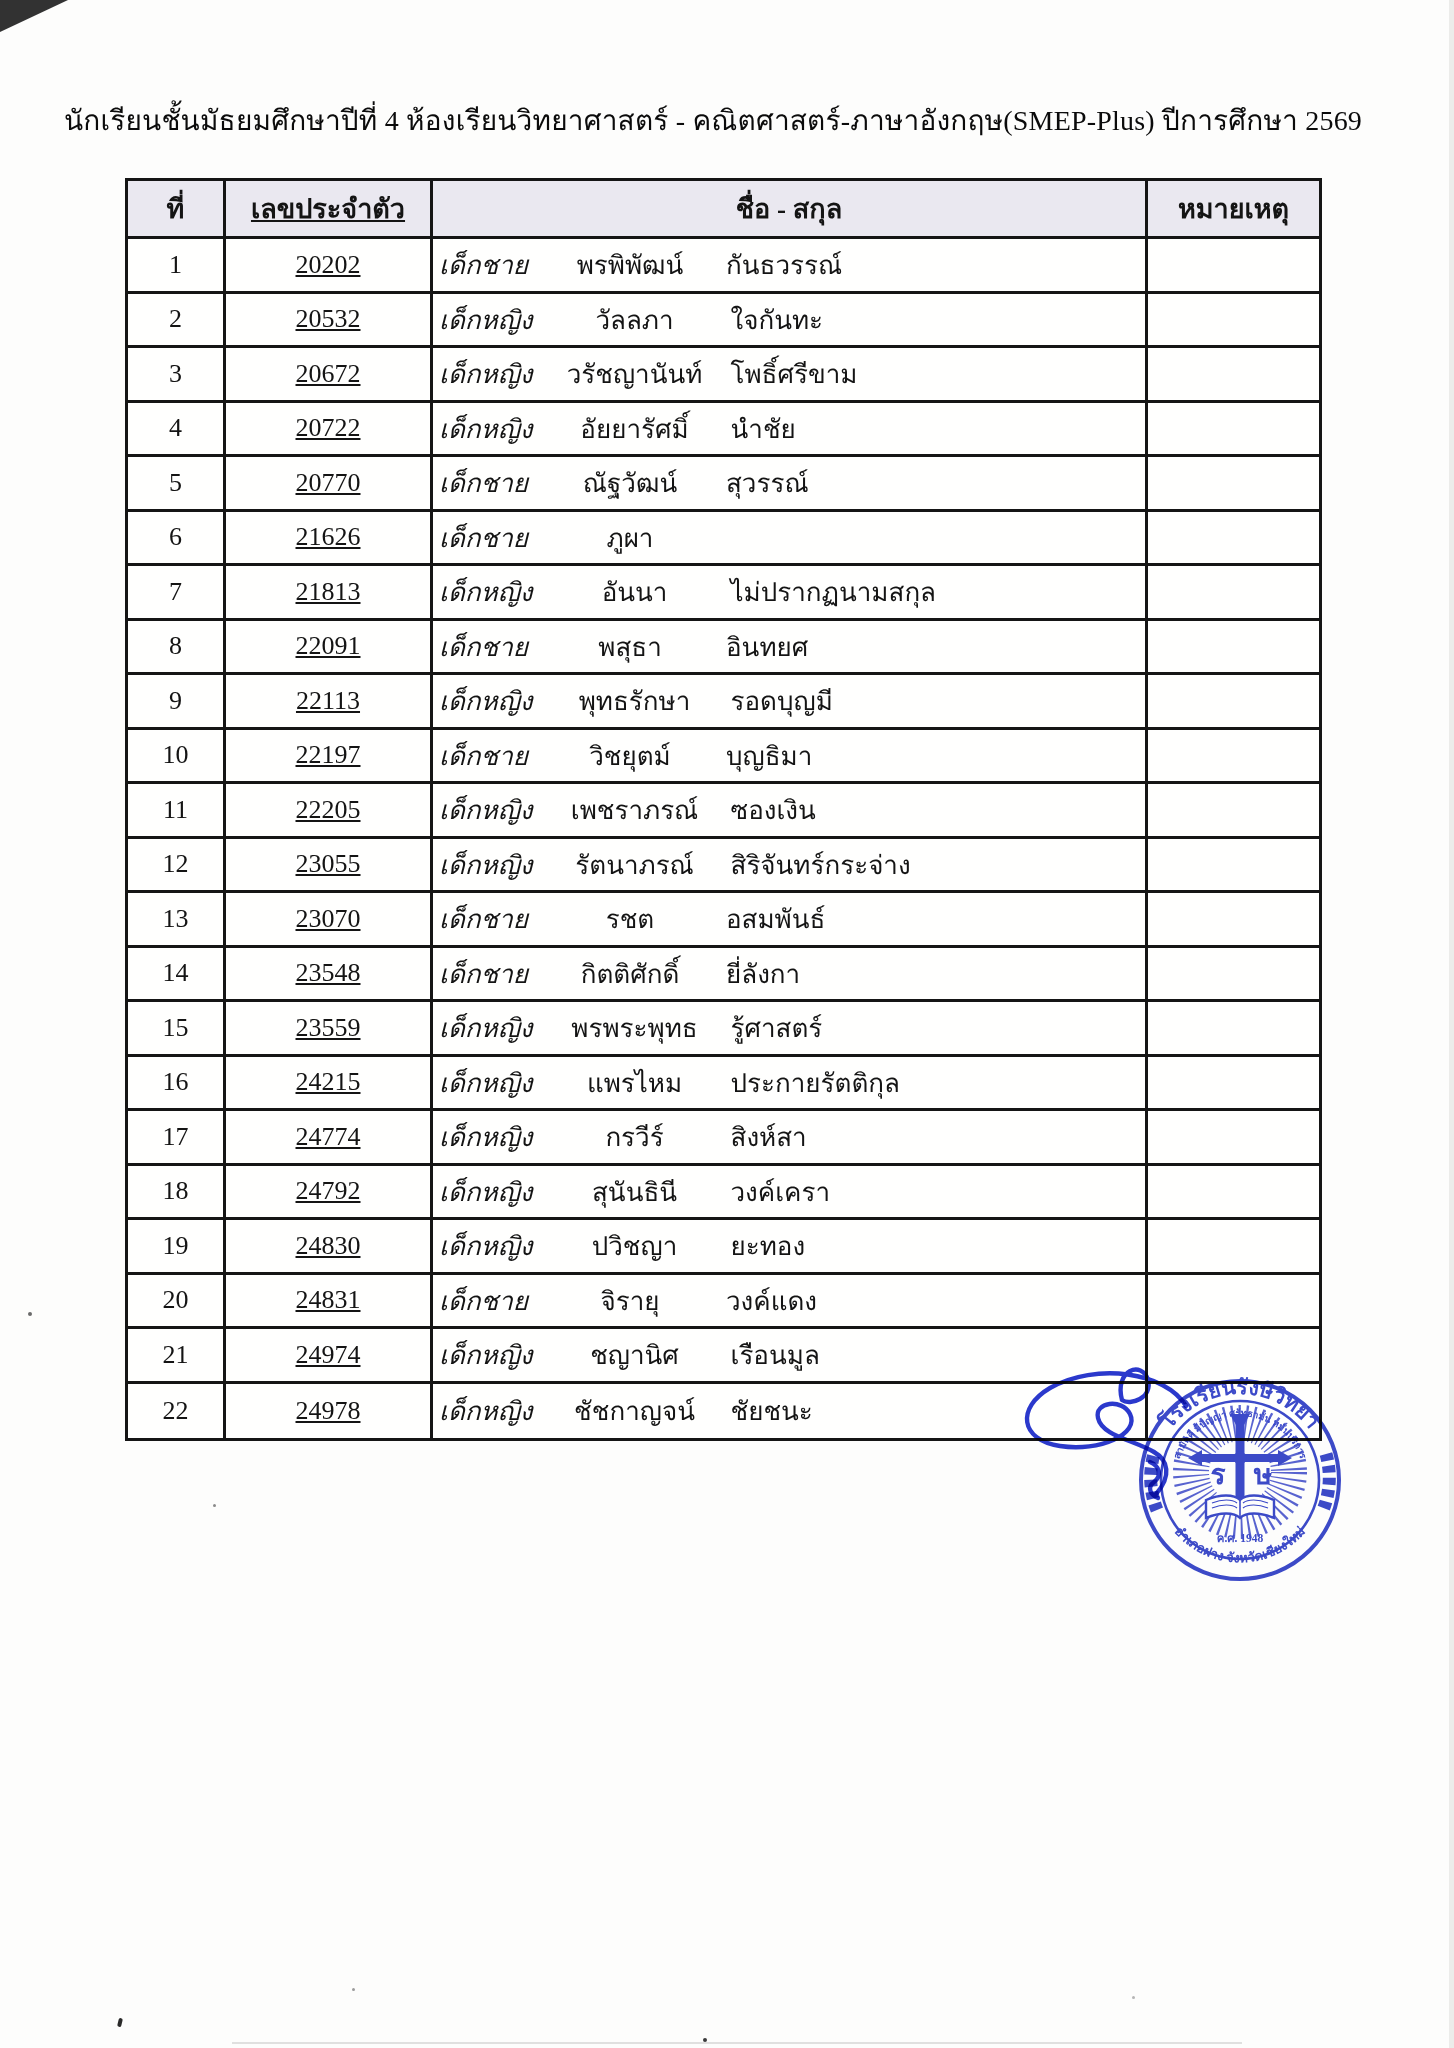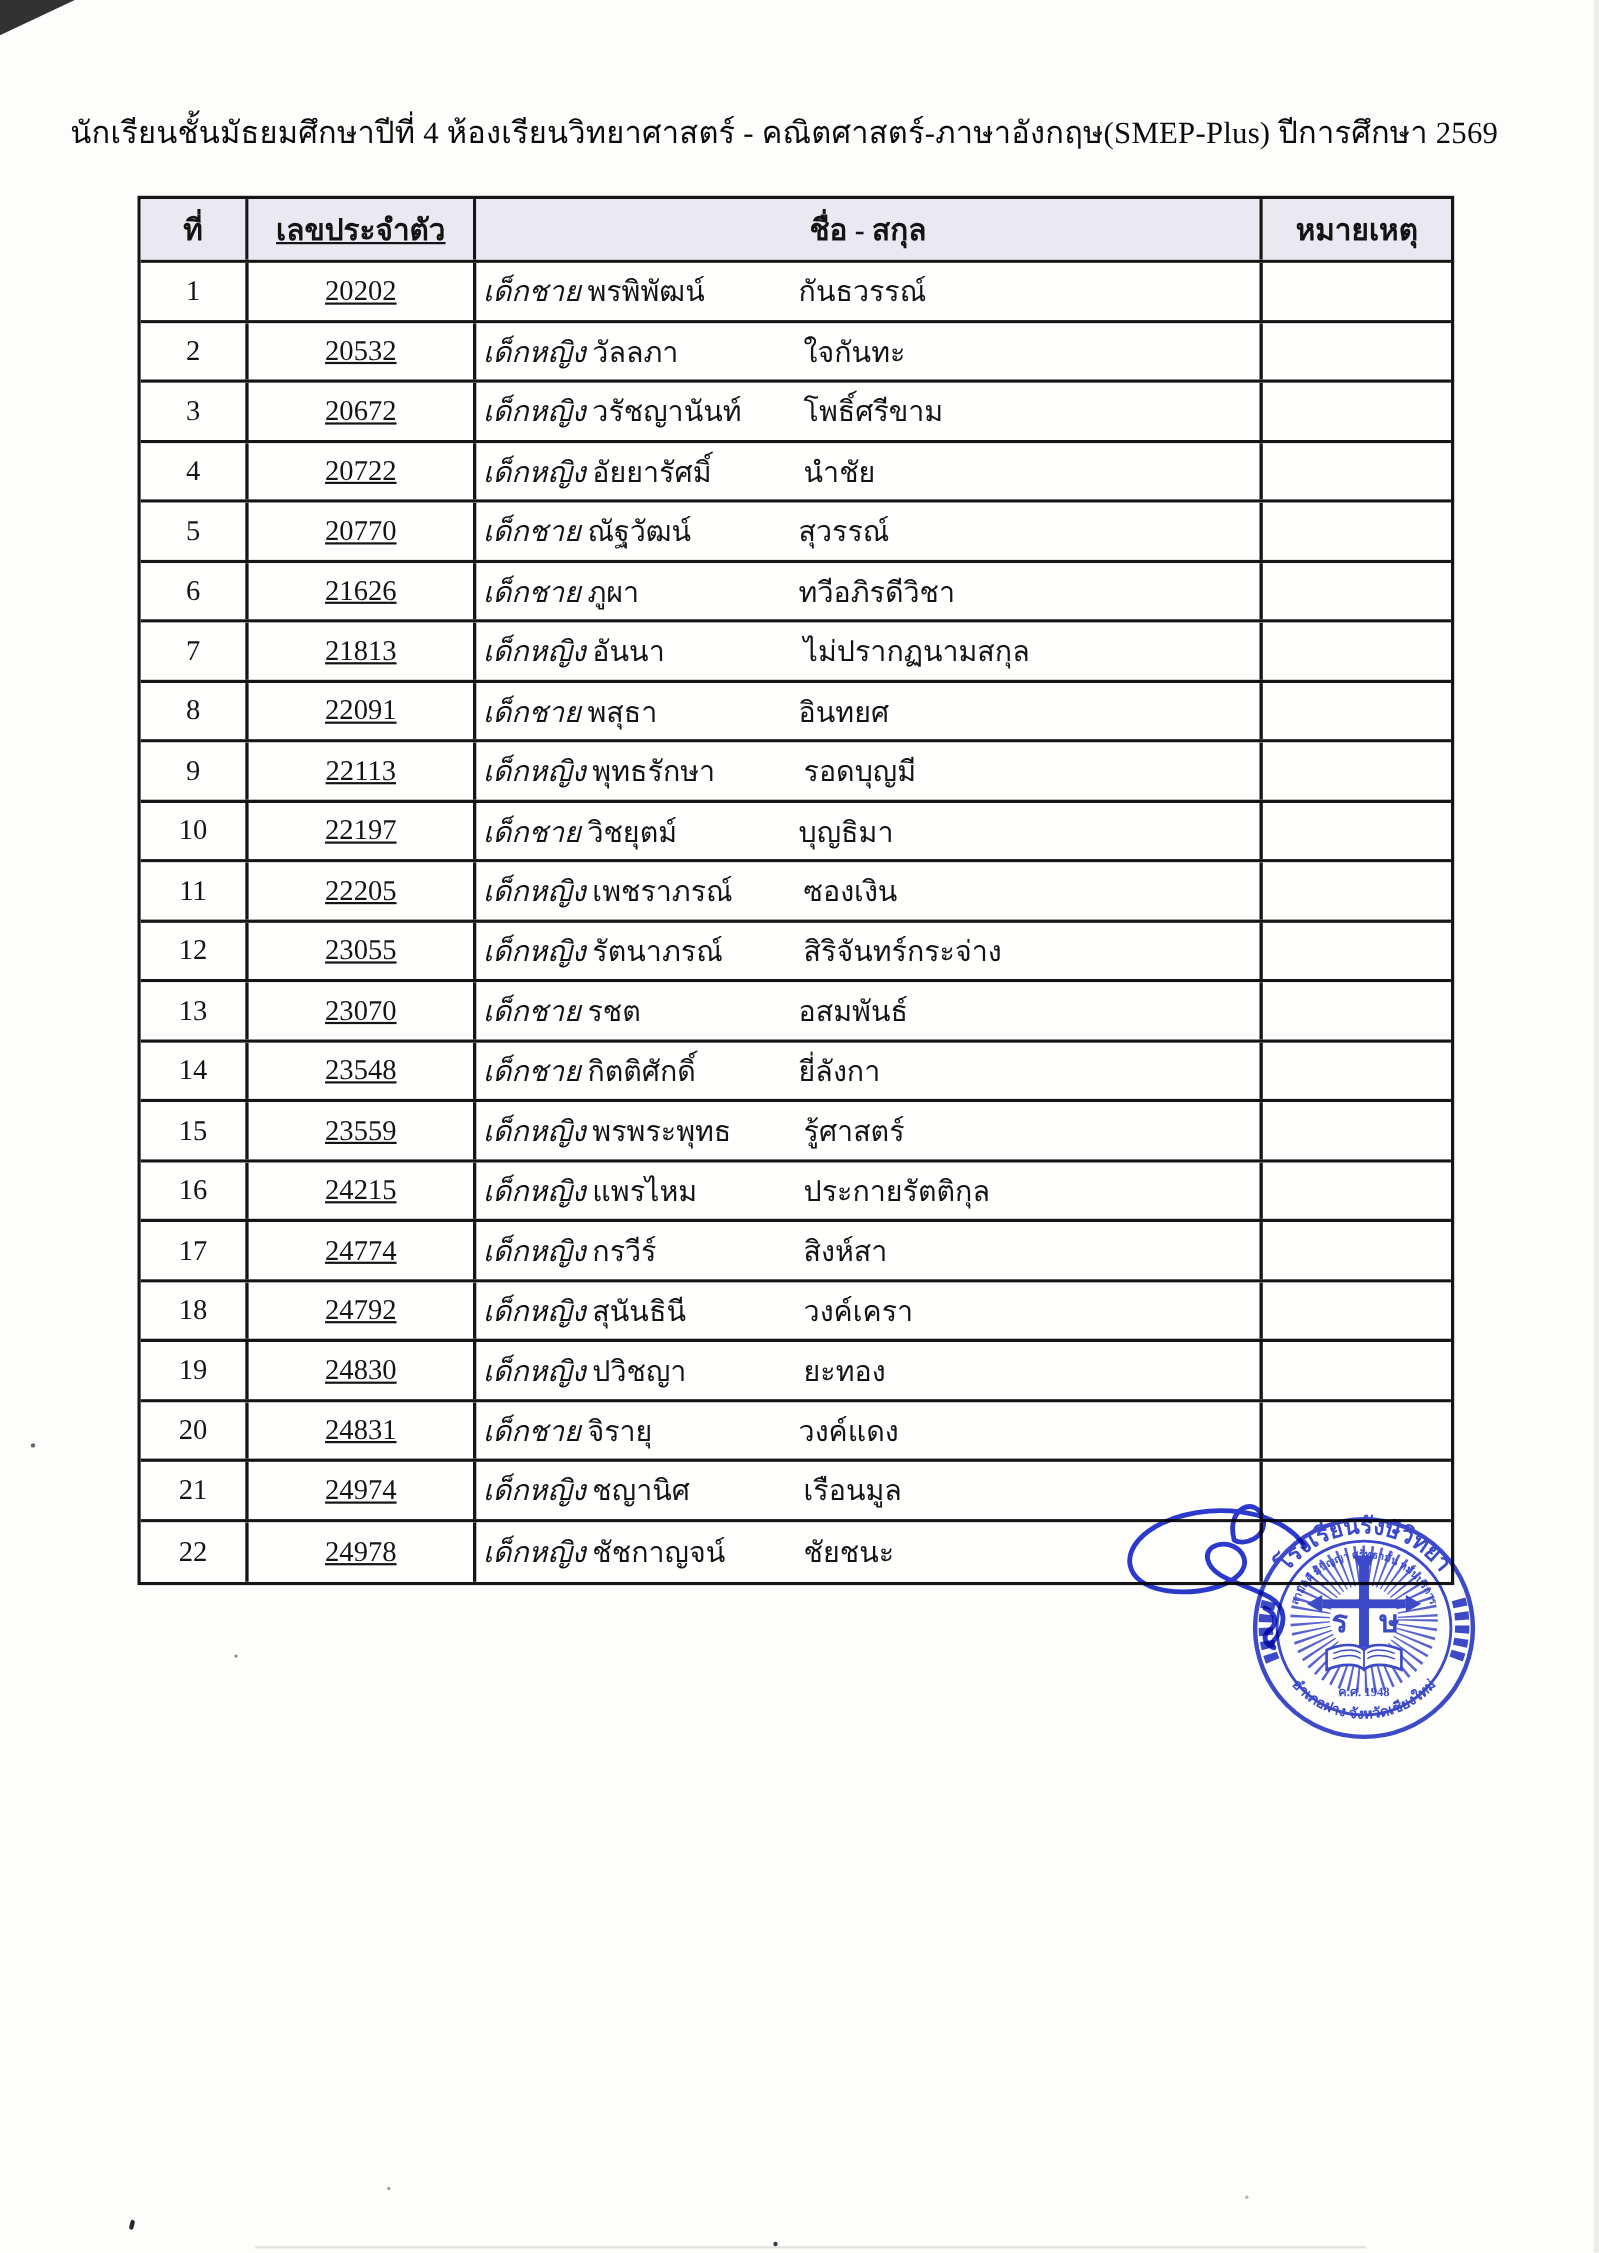--- a/index.html
+++ b/index.html
@@ -30,21 +30,21 @@
     font-size:26px;overflow:visible;
   }
   .cell:last-child{border-right:none;}
   .c-no{width:98px;flex:none;}
   .c-id{width:207px;flex:none;text-decoration:underline;}
   .c-name{width:715px;flex:none;justify-content:flex-start;padding-left:6px;}
   .c-remark{flex:1;}
   .thead-row .cell{font-weight:bold;font-size:27px;background:#eae8f0;}
   .thead-row .c-name{justify-content:center;padding-left:0;}
   .name-prefix{display:inline-block;min-width:70px;flex:none;margin-right:6px;font-style:italic;}
-  .name-first{display:inline-block;width:192px;flex:none;}
+  .name-first{display:inline-block;width:192px;flex:none;text-align:center;}
   .name-last{display:inline-block;flex:1;}
   
   .stamp-wrap{
     position:absolute;left:1130px;top:1370px;width:220px;height:220px;
     z-index:6;mix-blend-mode:multiply;opacity:.92;
   }
   .signature-wrap{
     position:absolute;left:1000px;top:1352px;width:210px;height:160px;
     z-index:7;mix-blend-mode:multiply;opacity:.95;
   }
@@ -126,21 +126,20 @@
     </div>
     <div class="cell c-remark"></div>
   </div>
 
   <div class="trow">
     <div class="cell c-no">6</div>
     <div class="cell c-id">21626</div>
     <div class="cell c-name">
       <span class="name-prefix">เด็กชาย</span>
       <span class="name-first">ภูผา</span>
-      <span class="name-last">ทวีอภิรดีวิชา</span>
     </div>
     <div class="cell c-remark"></div>
   </div>
 
   <div class="trow">
     <div class="cell c-no">7</div>
     <div class="cell c-id">21813</div>
     <div class="cell c-name">
       <span class="name-prefix">เด็กหญิง</span>
       <span class="name-first">อันนา</span>

